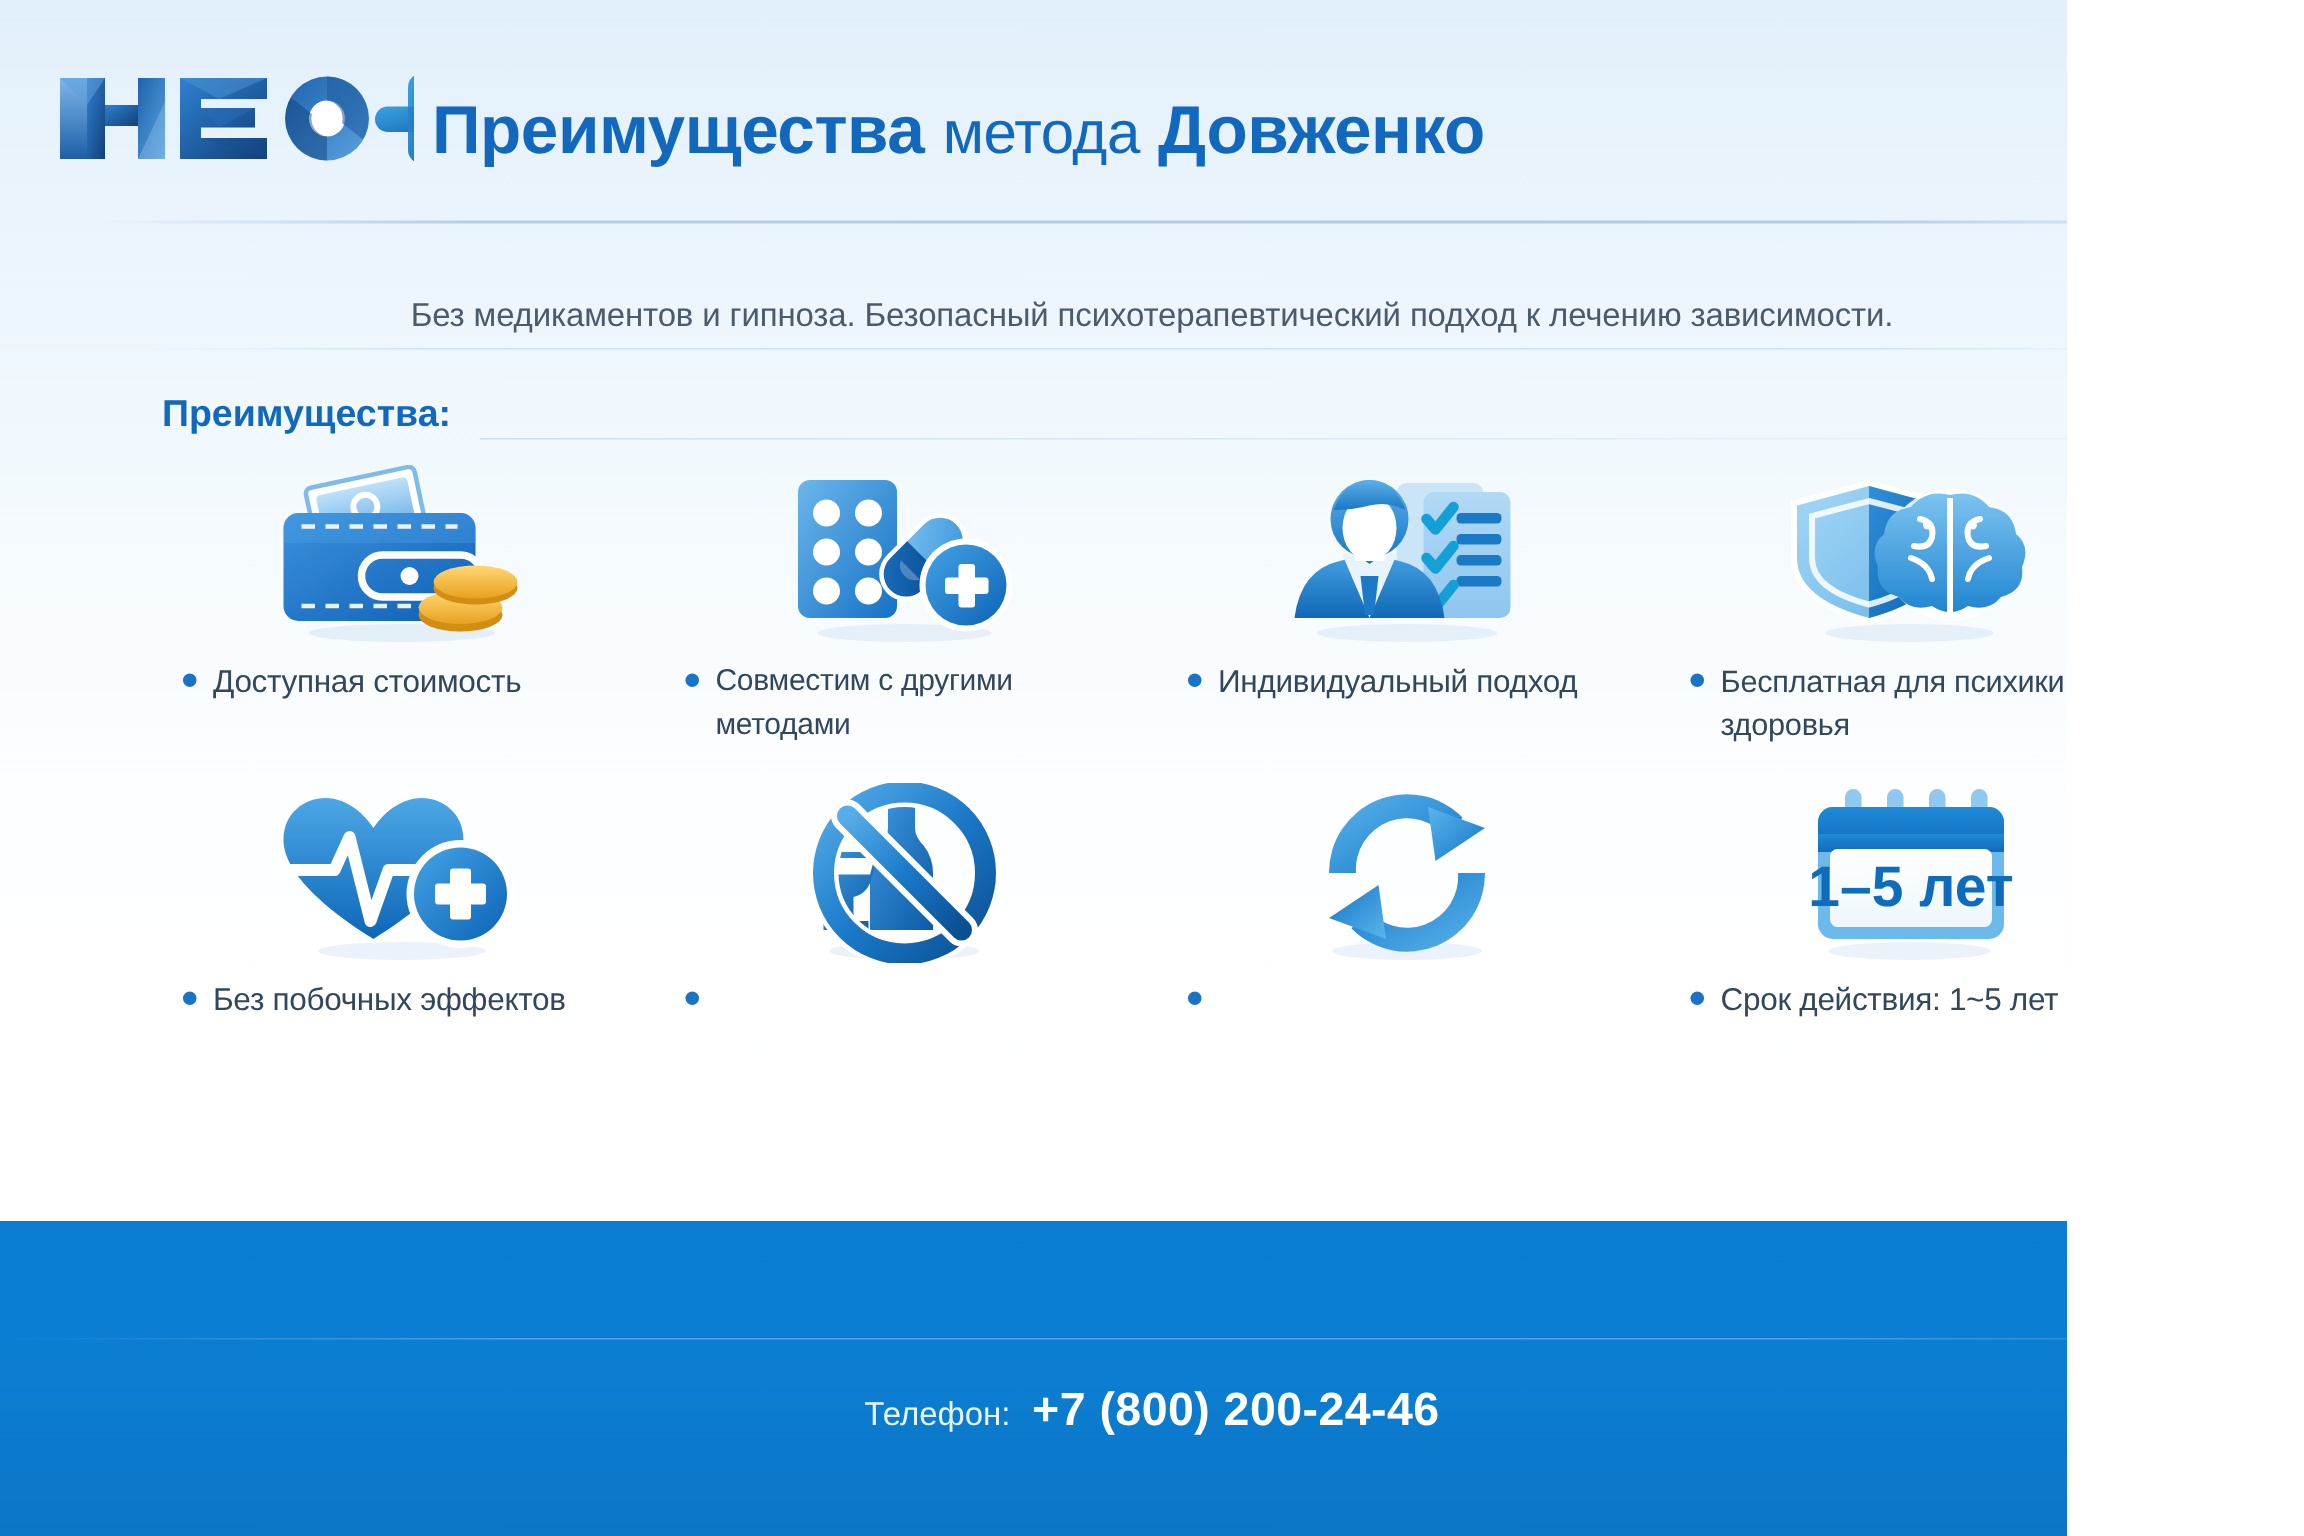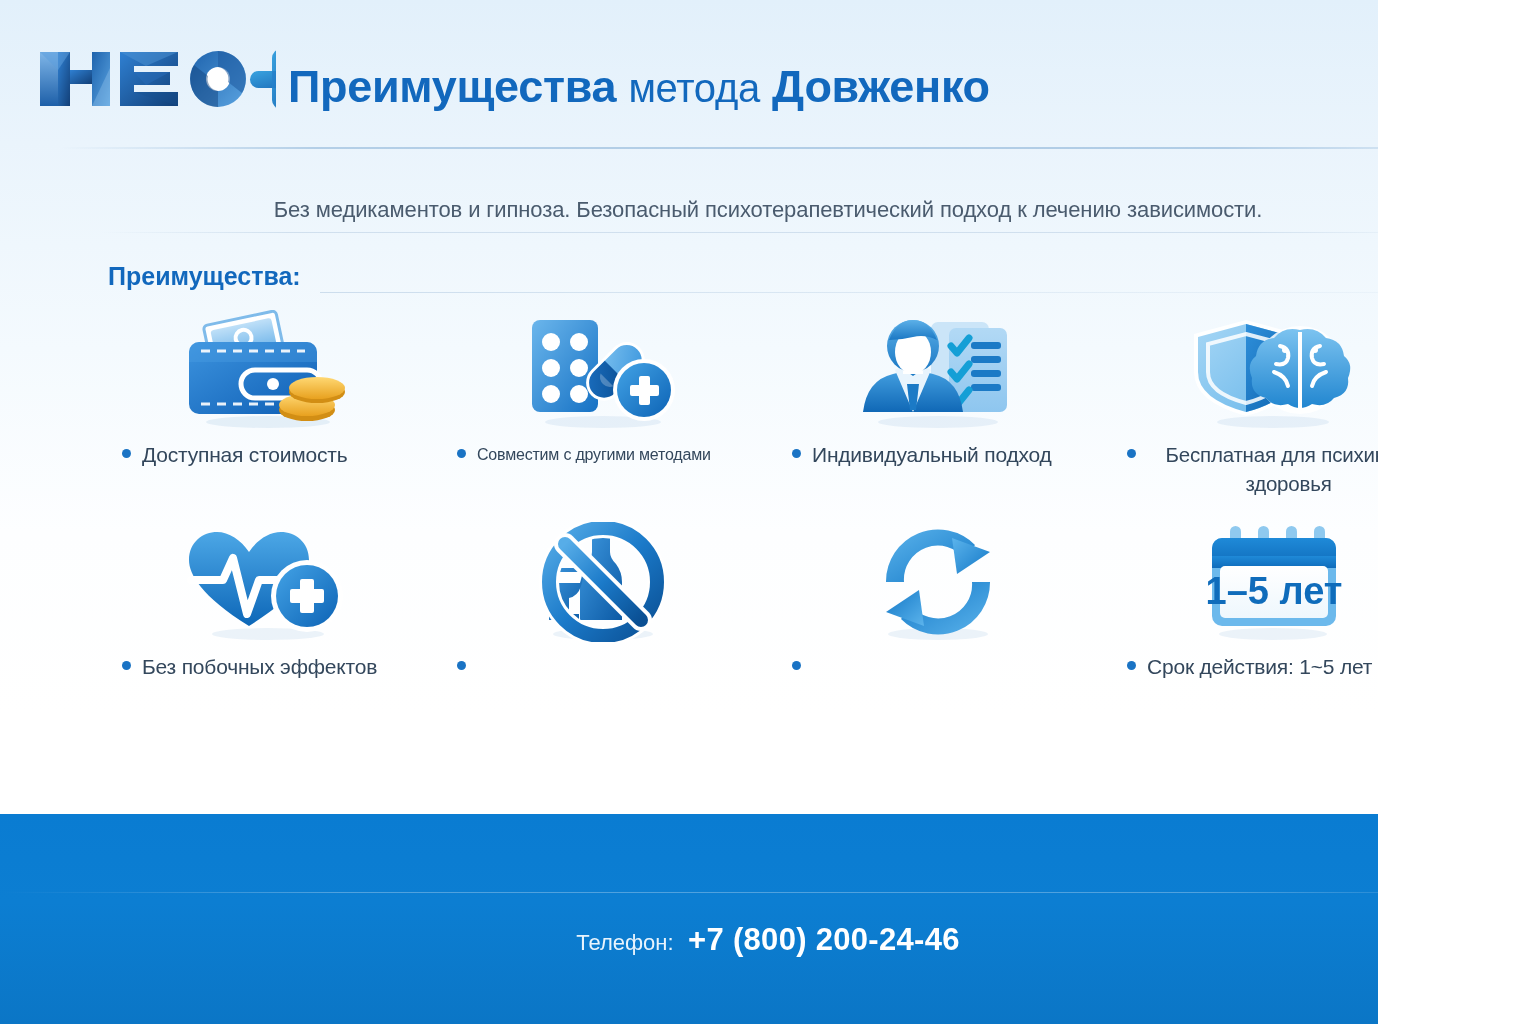--- a/index.html
+++ b/index.html
@@ -104,37 +104,36 @@
     align-items: flex-start;
     justify-content: center;
   }
   .icon-box svg { display: block; }
   .cell-label {
     display: flex;
     align-items: flex-start;
     padding-left: 22px;
     padding-right: 10px;
     box-sizing: border-box;
-    text-align: center;
   }
   .bullet {
     width: 9px; height: 9px;
     border-radius: 50%;
     background: #1a73c4;
     margin-top: 9px;
     margin-right: 11px;
     flex: 0 0 auto;
   }
   .cell-text {
     font-size: 21px;
     line-height: 29px;
     color: #33475c;
     letter-spacing: -0.2px;
   }
-  .cell.c2 .cell-text { font-size: 16px; }
+  .cell.c2 .cell-text { font-size: 20px; }
   .cell.c4 .cell-text { font-size: 20.5px; }
 
   
   .footer {
     position: absolute;
     left: 0; top: 814px;
     width: 1536px; height: 210px;
     background: linear-gradient(to bottom, #0a7cd2 0%, #0c7ed2 42%, #0b76c6 100%);
   }
   .footer-rule {

